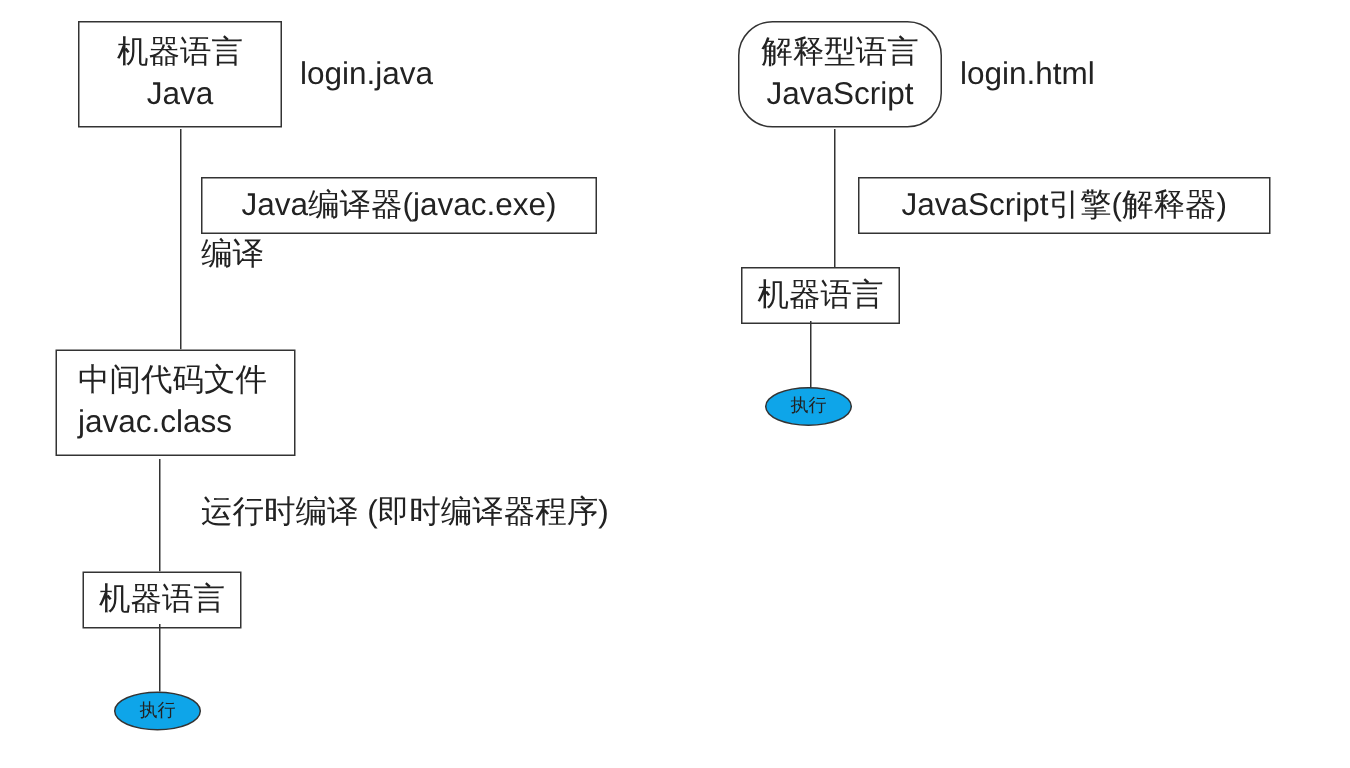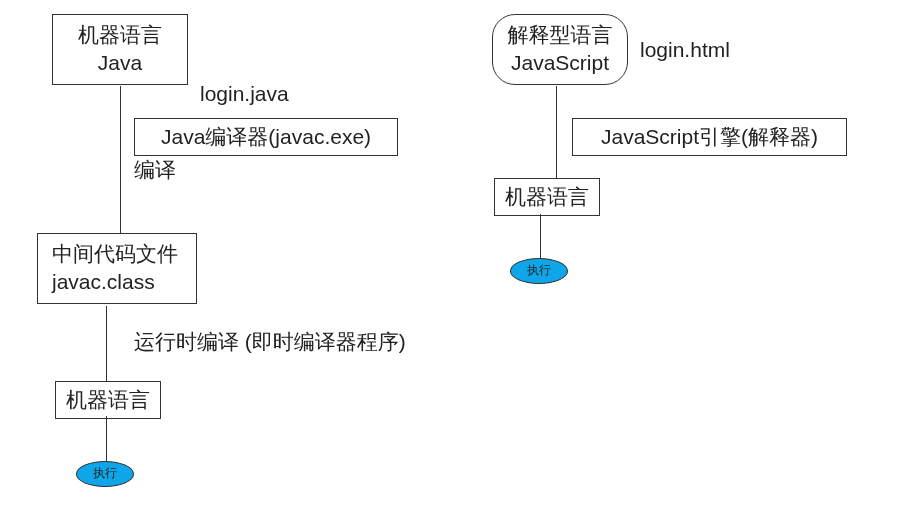--- a/index.html
+++ b/index.html
@@ -11,21 +11,21 @@
 </style>
 </head>
 <body>
 
 <div class="stage">
 
   <div class="box" style="left:52px;top:14px;min-width:110px;">
     <div>机器语言</div>
     <div>Java</div>
   </div>
-  <span class="label" style="left:200px;top:36px;margin-top:44px;">login.java</span>
+  <span class="label" style="left:200px;top:36px;">login.java</span>
 
   <div class="vline" style="left:120px;top:86px;height:147px;"></div>
 
   <div class="box" style="left:134px;top:118px;padding:4px 26px;">Java编译器(javac.exe)</div>
   <span class="label" style="left:134px;top:156px;">编译</span>
 
   <div class="box" style="left:37px;top:233px;min-width:130px;text-align:left;padding:6px 14px;">
     <div>中间代码文件</div>
     <div>javac.class</div>
   </div>

